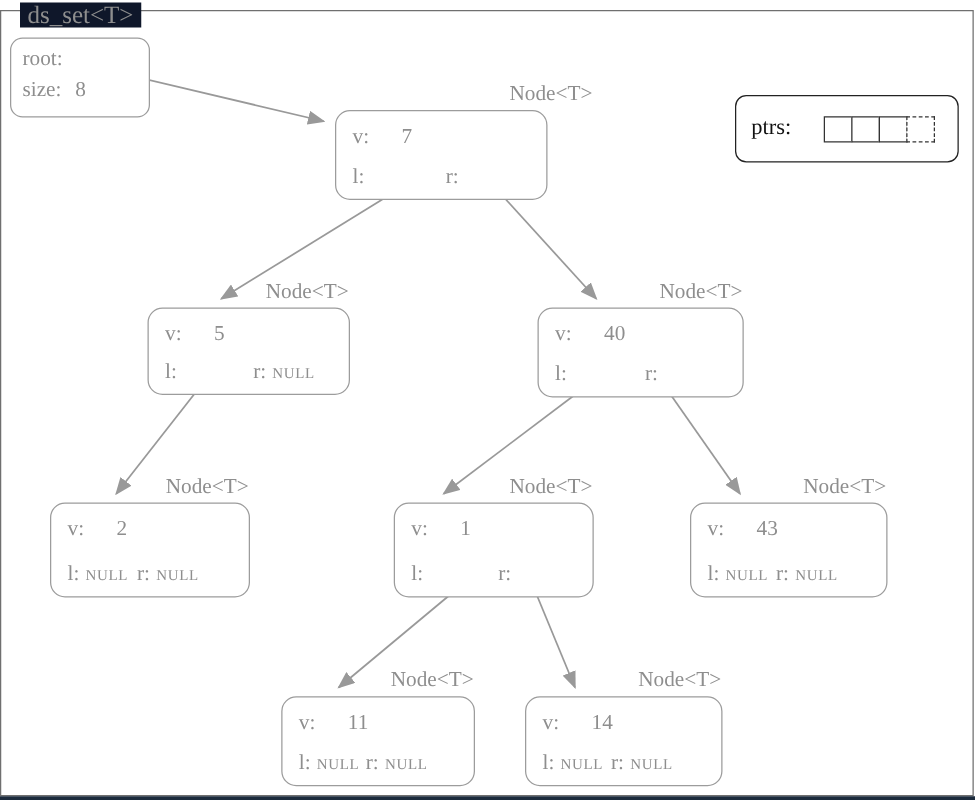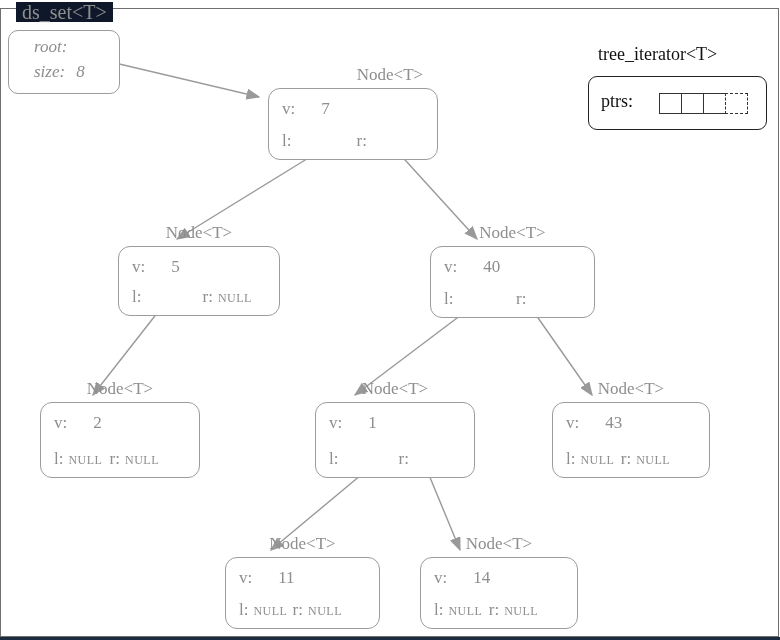--- a/index.html
+++ b/index.html
@@ -7,27 +7,27 @@
   body { font-family: "Liberation Serif", "DejaVu Serif", serif; }
   #stage { position: relative; width: 780px; height: 640px; overflow: hidden; background: #fff; }
 
   .frame { position: absolute; left: 0; top: 8px; width: 779px; height: 629px; border: 1px solid #6f6f6f; }
   .bottom-bar { position: absolute; left: 0; top: 637px; width: 780px; height: 3px; background: #1c2b3d; }
   .frame-label { position: absolute; left: 16px; top: 2px; z-index: 3; background: #0f172a; padding: 0 6px;
                  color: #8e8e8e; font-size: 20px; line-height: 20px; }
 
   .rootbox { position: absolute; left: 8px; top: 30px; width: 112px; height: 64px; z-index: 2;
              border: 1.5px solid #9c9c9c; border-radius: 10px; color: #8e8e8e; font-size: 17px;
-             padding: 6px 0 0 25px; background: #fff; font-style: italic; }
+             padding: 6px 0 0 9px; background: #fff; }
   .rrow { height: 25px; white-space: nowrap; }
   .rrow .val { margin-left: 11px; }
 
   .node { position: absolute; border: 1.5px solid #9c9c9c; border-radius: 12px; color: #8e8e8e;
           font-size: 17px; background: #fff; z-index: 2; }
-  .node-title { position: absolute; top: -24px; left: 0; width: 100%; text-align: center;
+  .node-title { position: absolute; top: -24px; left: 0; width: 100%; text-align: right;
                 color: #8e8e8e; font-size: 17px; white-space: nowrap; }
   .node-title.tshift { transform: translateX(37px); }
   .vrow { position: absolute; left: 13px; top: 10px; white-space: nowrap; }
   .vrow .vval { margin-left: 26px; }
   .lr { position: absolute; left: 13px; right: 6px; bottom: 8px; height: 20px; }
   .lg { position: absolute; left: 0; bottom: 0; white-space: nowrap; }
   .rg { position: absolute; bottom: 0; white-space: nowrap; }
   .rg.mid { left: 50%; }
   .rg.packed { left: 40%; }
   .null { font-size: 12px; letter-spacing: .5px; margin-left: 5px; margin-top: 11px; }
@@ -54,21 +54,20 @@
 
   <div class="rootbox">
     <div class="rrow">
       <span>root:</span>
     </div>
     <div class="rrow">
       <span>size:</span><span class="val">8</span>
     </div>
   </div>
 
-  <div class="it-title">tree_iterator&lt;T&gt;</div>
   <div class="itbox">
     <div class="ptrs">ptrs:</div>
     <div class="cells">
       <span class="cell"></span>
       <span class="cell"></span>
       <span class="cell"></span>
       <span class="cell dashed"></span>
     </div>
   </div>
 

